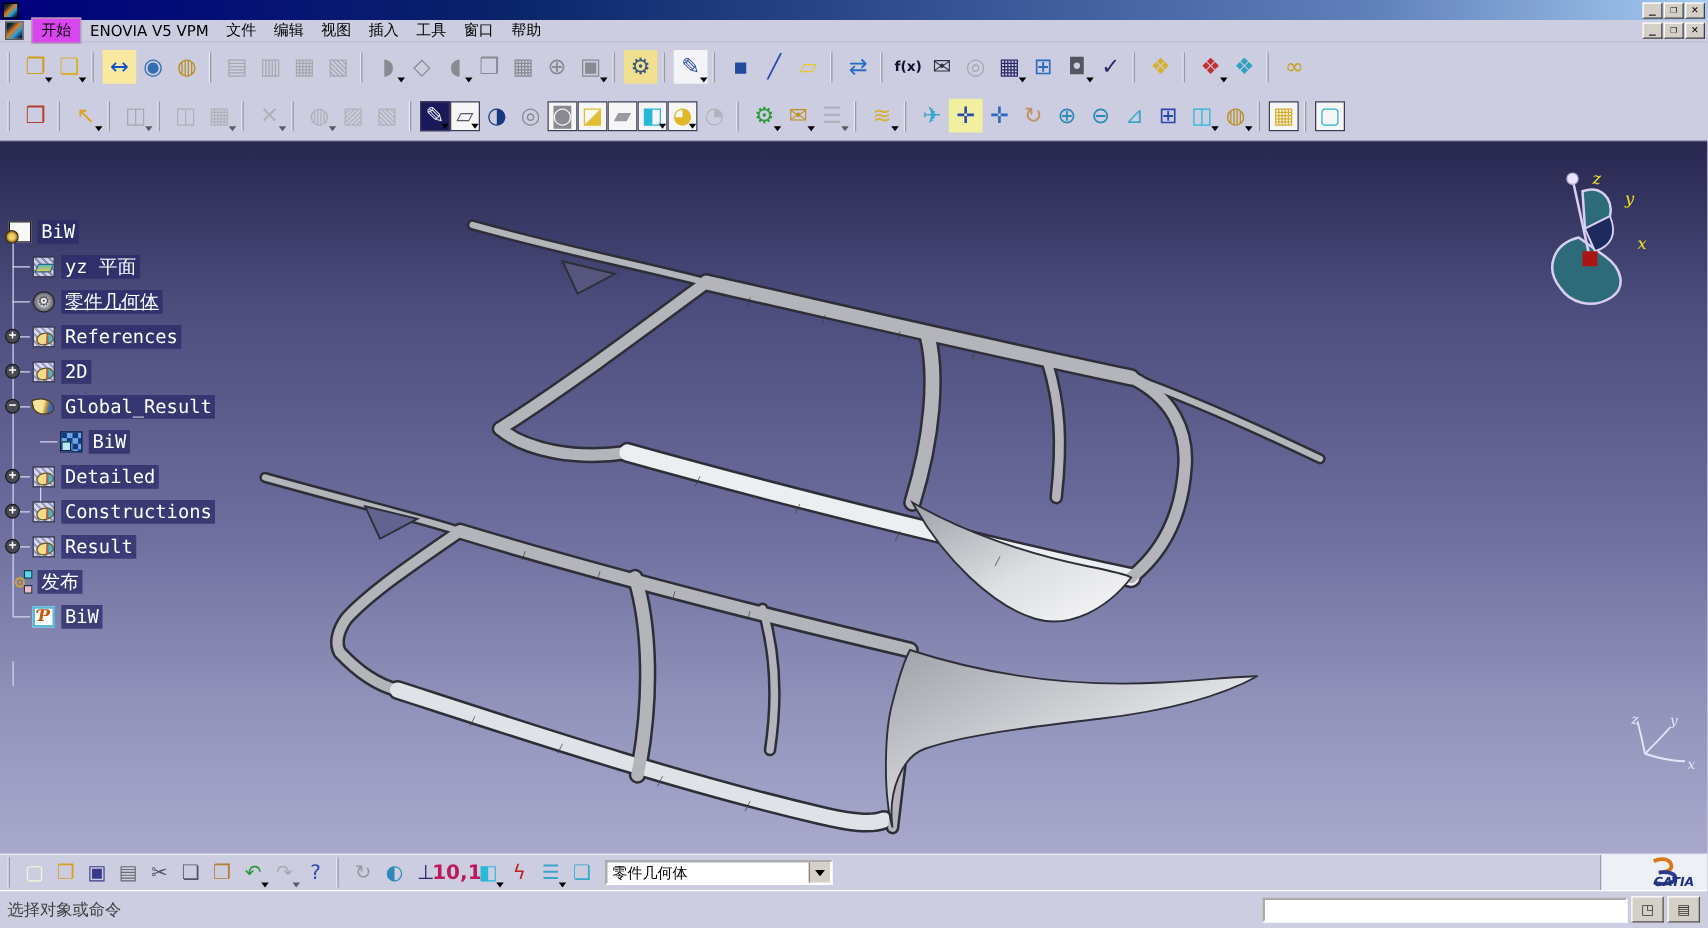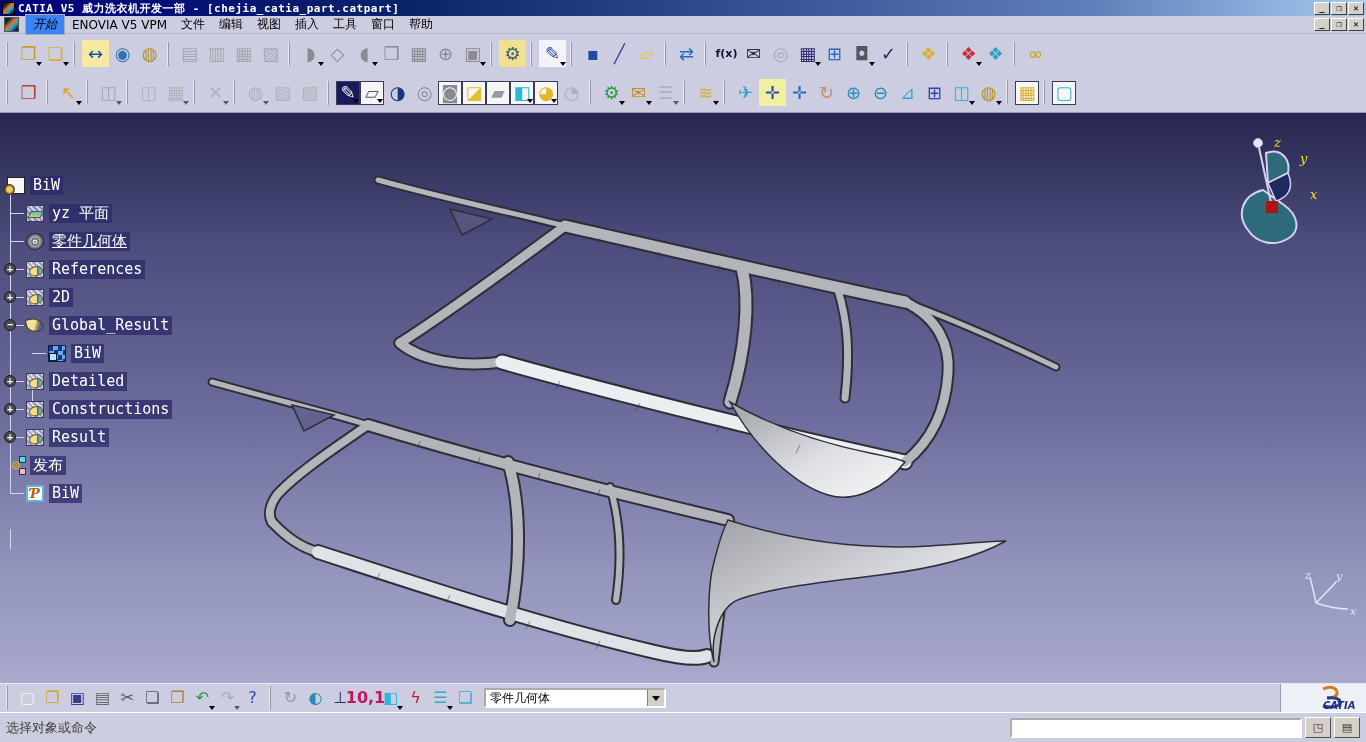--- a/index.html
+++ b/index.html
@@ -13,21 +13,21 @@
   .title-text { font-family:"DejaVu Sans Mono",monospace; font-weight:bold; font-size:11px; white-space:nowrap; letter-spacing:0.5px; }
   .win-btns { margin-left:auto; display:flex; gap:1px; }
   .wbtn { width:16px; height:13px; background:#d4d0c8; border:1px solid; border-color:#fff #404040 #404040 #fff;
     font:bold 9px/11px "DejaVu Sans Mono",monospace; color:#000; text-align:center; cursor:default; }
 
   
   .menubar { height:18px; background:#cdcde1; display:flex; align-items:center; padding-left:2px; border-bottom:1px solid #b8b8d0; }
   .menu-appicon { width:15px; height:15px; margin:0 6px 0 2px; flex:none;
     background:linear-gradient(135deg,#123 20%,#d77b2a 45%,#2aa0d0 65%,#0a1a3a 90%); border:1px solid #555; }
   .menu-item { font-size:12px; color:#000; padding:1px 7px; white-space:nowrap; cursor:default; }
-  .menu-item.hl { background:#3b82f6; border:1px solid #aaa;font-style:italic; }
+  .menu-item.hl { background:#d946ef; border:1px solid #aaa; }
   .doc-btns { margin-left:auto; display:flex; gap:1px; margin-right:2px; }
 
   
   .toolbar { display:flex; align-items:center; background:#cdcde1; padding:2px 2px; }
   #toolbar-row1 { height:39px; }
   #toolbar-row2 { height:40px; border-bottom:1px solid #9a9ab8; }
   .tb-handle { width:4px; height:24px; border-left:2px ridge #e8e8f4; margin:0 5px 0 4px; flex:none; }
   .tbi { width:27px; height:27px; position:relative; display:flex; align-items:center; justify-content:center;
     flex:none; cursor:default; }
   .tbi .glyph { font-size:18px; line-height:1; font-family:"DejaVu Sans",sans-serif; }
@@ -101,21 +101,20 @@
   .compass { position:absolute; right:48px; top:22px; }
   .triad { position:absolute; right:6px; bottom:62px; }
   text.axis { font:italic 13px "DejaVu Serif",serif; fill:#f0e020; }
   text.axis2 { font:italic 11px "DejaVu Serif",serif; fill:#e4e5f8; }
 </style>
 </head>
 <body>
 
 <div class="titlebar">
   <span class="app-icon"></span>
-  <span class="title-text">CATIA V5  威力洗衣机开发一部 - [chejia_catia_part.catpart]</span>
   <span class="win-btns" id="win-btns">
       <span class="wbtn">_</span>
       <span class="wbtn">❐</span>
       <span class="wbtn">✕</span>
     </span>
 </div>
 
 <div class="menubar">
   <span class="menu-appicon"></span>
   <span id="menu-items" style="display:flex;align-items:center;">

